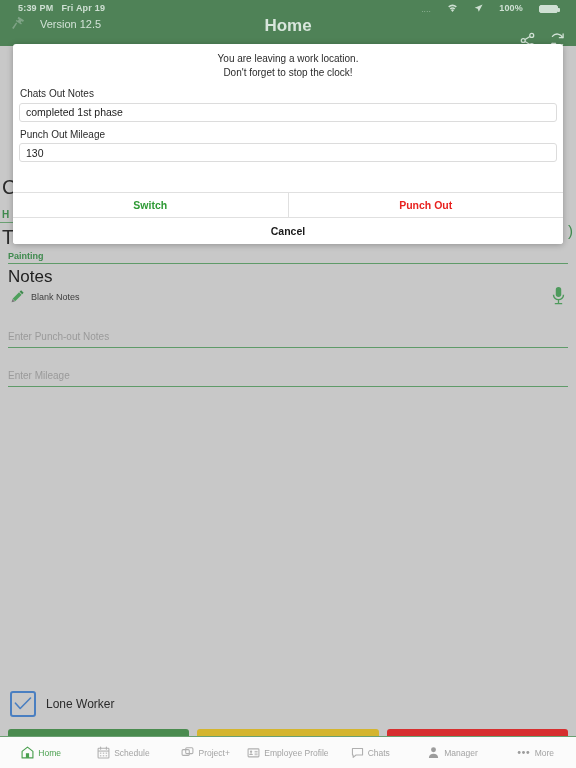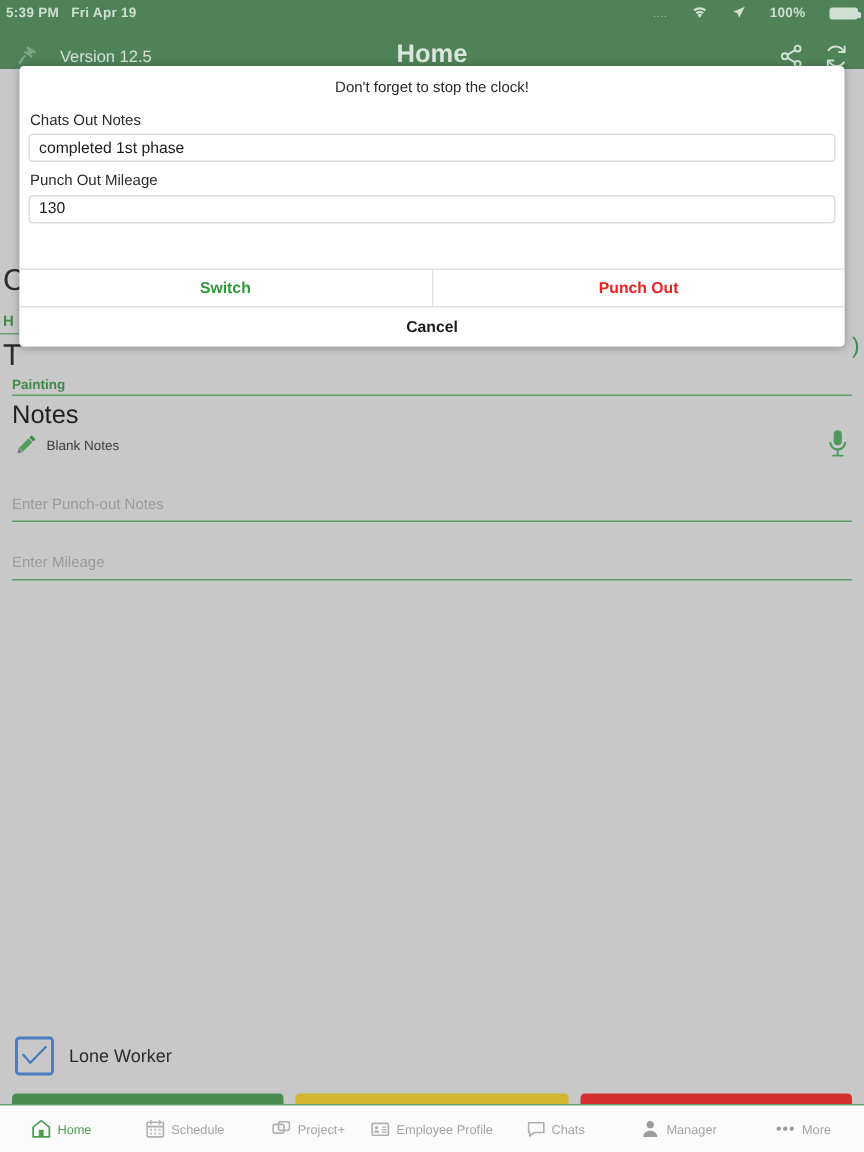--- a/index.html
+++ b/index.html
@@ -14,21 +14,21 @@
     width: 576px; height: 768px;
     background: #c8c8c8;
   }
 
   
   .statusbar {
     height: 16px;
     background: #4f8257;
     display: flex;
     align-items: center;
-    padding: 0 4px;
+    padding: 0 18px;
     color: #cfe0d3;
     font-size: 9px;
     letter-spacing: .2px;
   }
   .sb-time { font-weight: 600; margin-right: 8px; }
   .sb-date { font-weight: 600; }
   .sb-right { margin-left: auto; display: flex; align-items: flex-end; gap: 16px; }
   .sb-dots { letter-spacing: .5px; font-size: 7px; opacity: .75; }
   .sb-pct { font-weight: 600; font-size: 9px; }
   .battery {
@@ -43,23 +43,24 @@
     position: absolute; right: -3px; top: 2px;
     width: 2px; height: 4px;
     background: #cfe0d3; border-radius: 0 1px 1px 0;
   }
 
   
   .navbar {
     height: 30px;
     background: #4f8257;
     display: flex;
-    align-items: flex-end;
+    align-items: flex-start;
     padding: 0 10px;
     position: relative;
+    flex-direction: column;
   }
   .nav-left { display: flex; align-items: center; gap: 14px; }
   .nav-version {
     color: #d2e2d6; font-size: 11px;
   }
   .nav-title {
     position: absolute; left: 0; right: 0;
     text-align: center;
     color: #d8e6dc;
     font-size: 17px;
@@ -420,20 +421,21 @@
         </span>
         <span>More</span>
       </div>
 
     </div>
   </div>
 
   <div class="modal-wrap">
     <div class="modal-body">
       <div class="modal-msg">
+        <div>You are leaving a work location.</div>
         <div>Don't forget to stop the clock!</div>
       </div>
       <div class="fld-label">Chats Out Notes</div>
       <input class="fld-input" type="text" value="completed 1st phase" style="">
       <div class="fld-label">Punch Out Mileage</div>
       <input class="fld-input" type="text" value="130" style="">
       <div class="modal-spacer"></div>
     </div>
     <div class="modal-btnrow">
       <button class="modal-btn switch">Switch</button>

